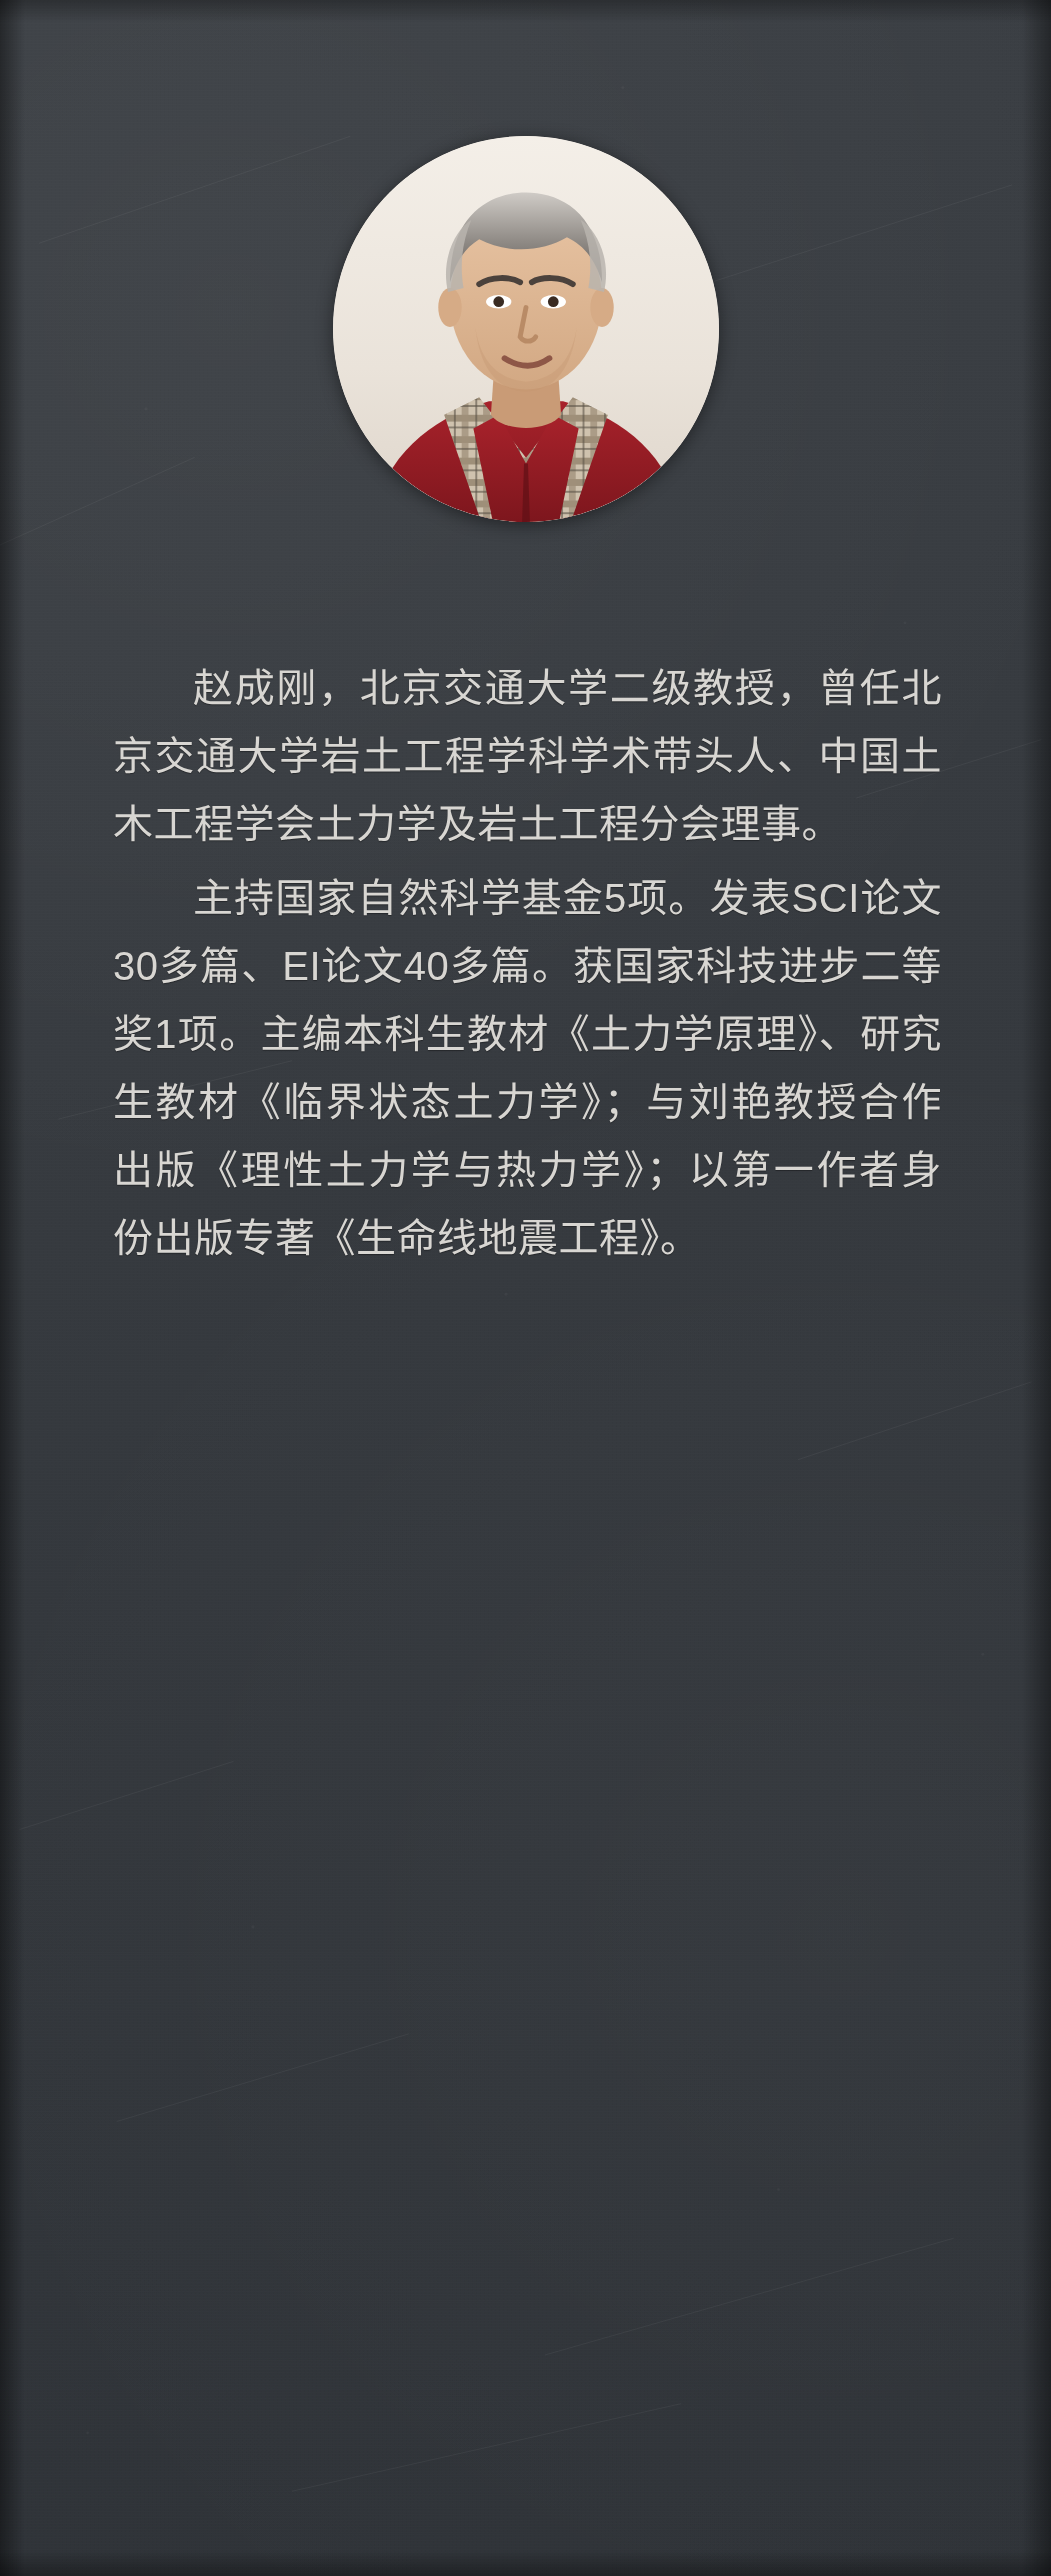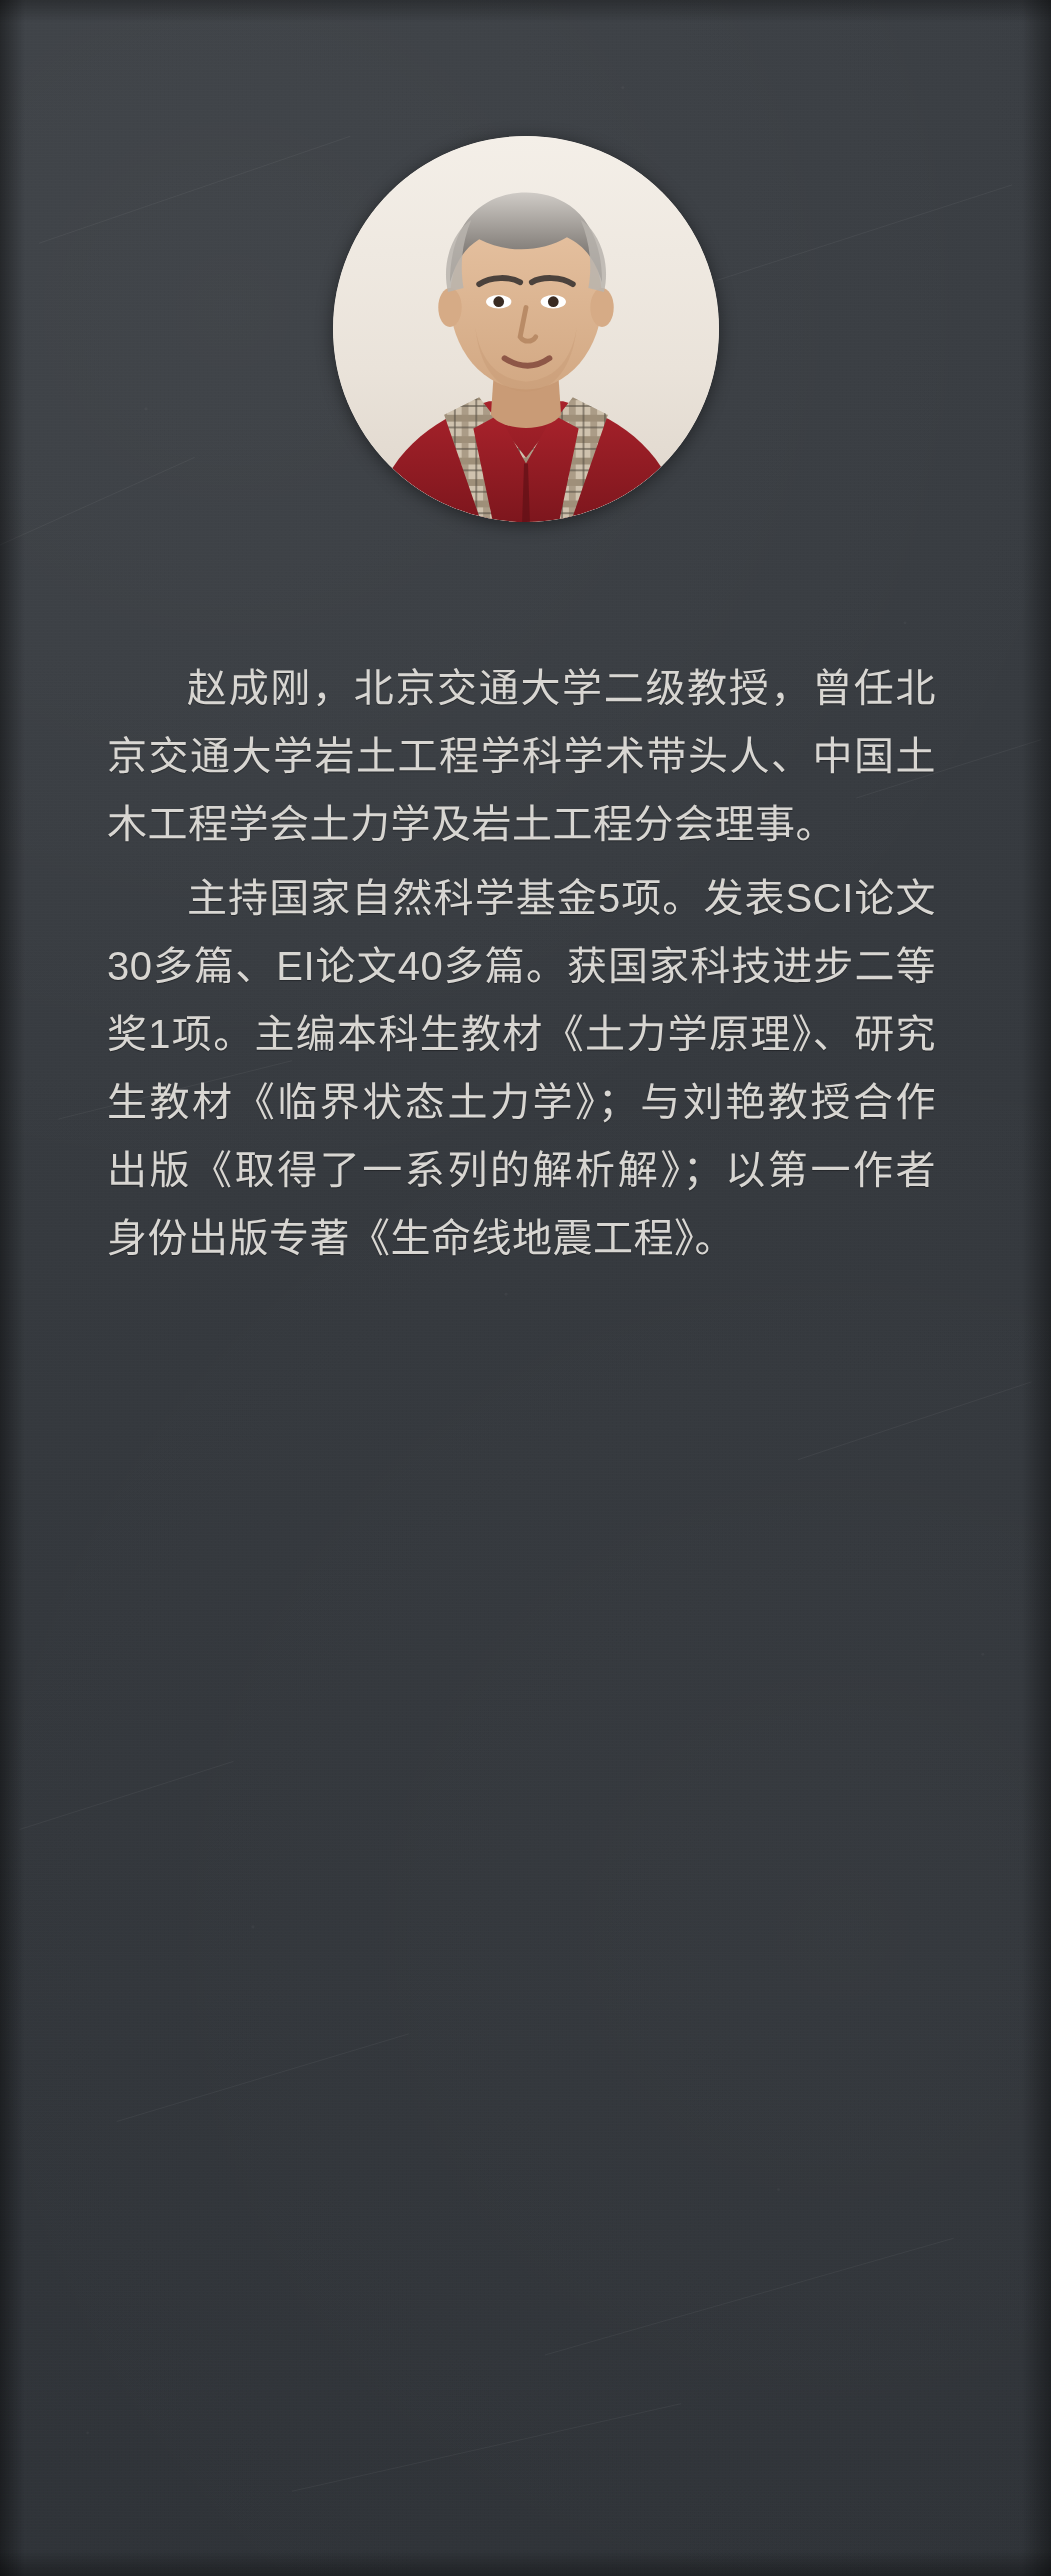--- a/index.html
+++ b/index.html
@@ -89,21 +89,21 @@
     border-radius: 50%;
     overflow: hidden;
     background: #efe9e2;
     box-shadow: 0 2.9px 17.5px rgba(0,0,0,.45);
   }
   .portrait svg { display: block; width: 100%; height: 100%; }
 
   
   .bio {
     position: absolute;
-    left: 107px;
+    left: 113px;
     top: 654px;
     width: 829px;
   }
   .para {
     color: #d8d6d2;
     font-size: 40px;
     line-height: 68px;
     letter-spacing: 0.5px;
     text-indent: 80px;
     margin: 0 0 5.8px 0;
@@ -217,17 +217,17 @@
           <path d="M176 228 C192 238 208 238 222 228" stroke="#8e5747" stroke-width="6" fill="none" stroke-linecap="round"></path>
 
           <path d="M146 196 C150 226 166 250 198 252 C230 250 246 226 250 196 C246 236 228 262 198 262 C168 262 150 236 146 196 Z" fill="#c49571" opacity="0.35"></path>
         </g>
       </svg>
     </div>
   </div>
 
   <div class="bio">
     <p class="para">赵成刚，北京交通大学二级教授，曾任北京交通大学岩土工程学科学术带头人、中国土木工程学会土力学及岩土工程分会理事。</p>
-    <p class="para">主持国家自然科学基金5项。发表SCI论文30多篇、EI论文40多篇。获国家科技进步二等奖1项。主编本科生教材《土力学原理》、研究生教材《临界状态土力学》；与刘艳教授合作出版《取得了一系列的解析解》；以第一作者身份出版专著《生命线地震工程》。</p>
+    <p class="para">主持国家自然科学基金5项。发表SCI论文30多篇、EI论文40多篇。获国家科技进步二等奖1项。主编本科生教材《土力学原理》、研究生教材《临界状态土力学》；与刘艳教授合作出版《理性土力学与热力学》；以第一作者身份出版专著《生命线地震工程》。</p>
   </div>
 
 </div>
 
 
 </body></html>

